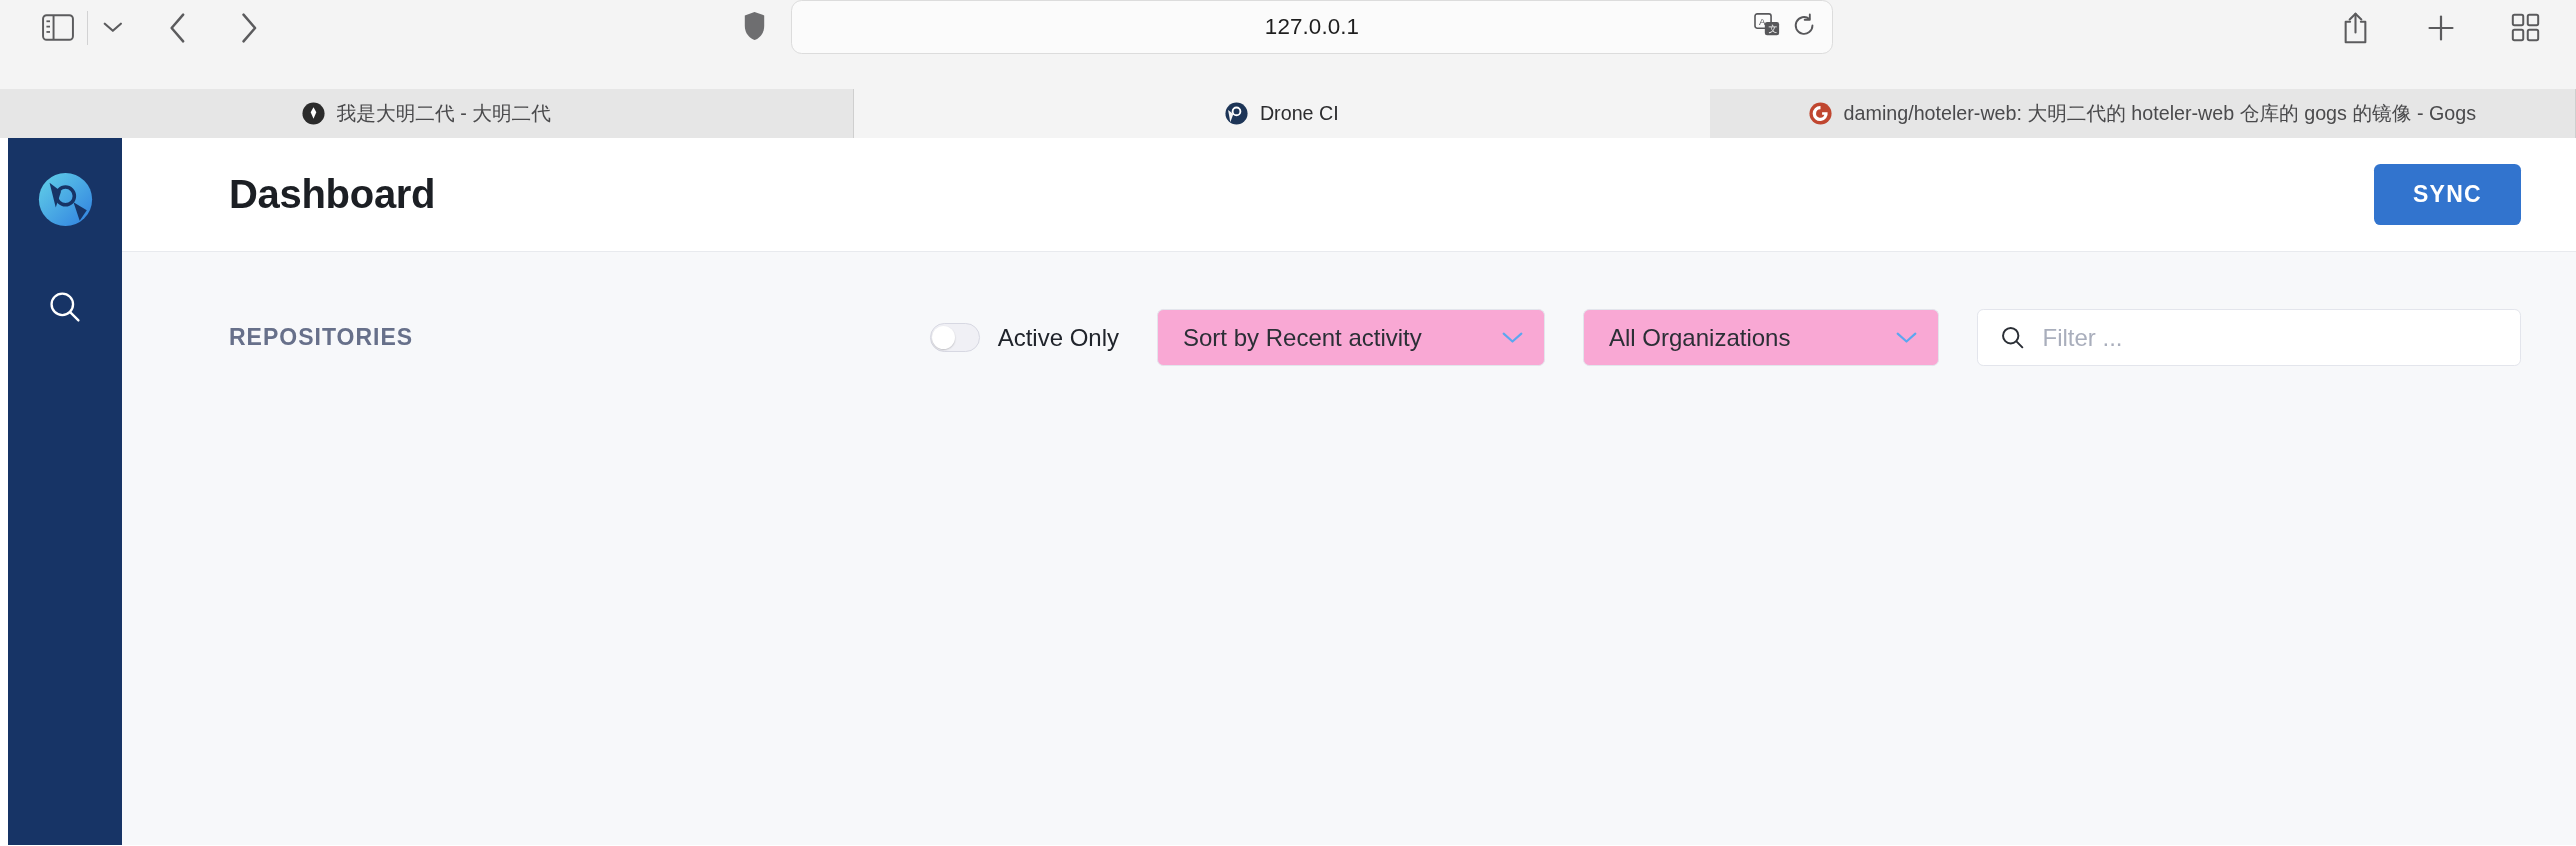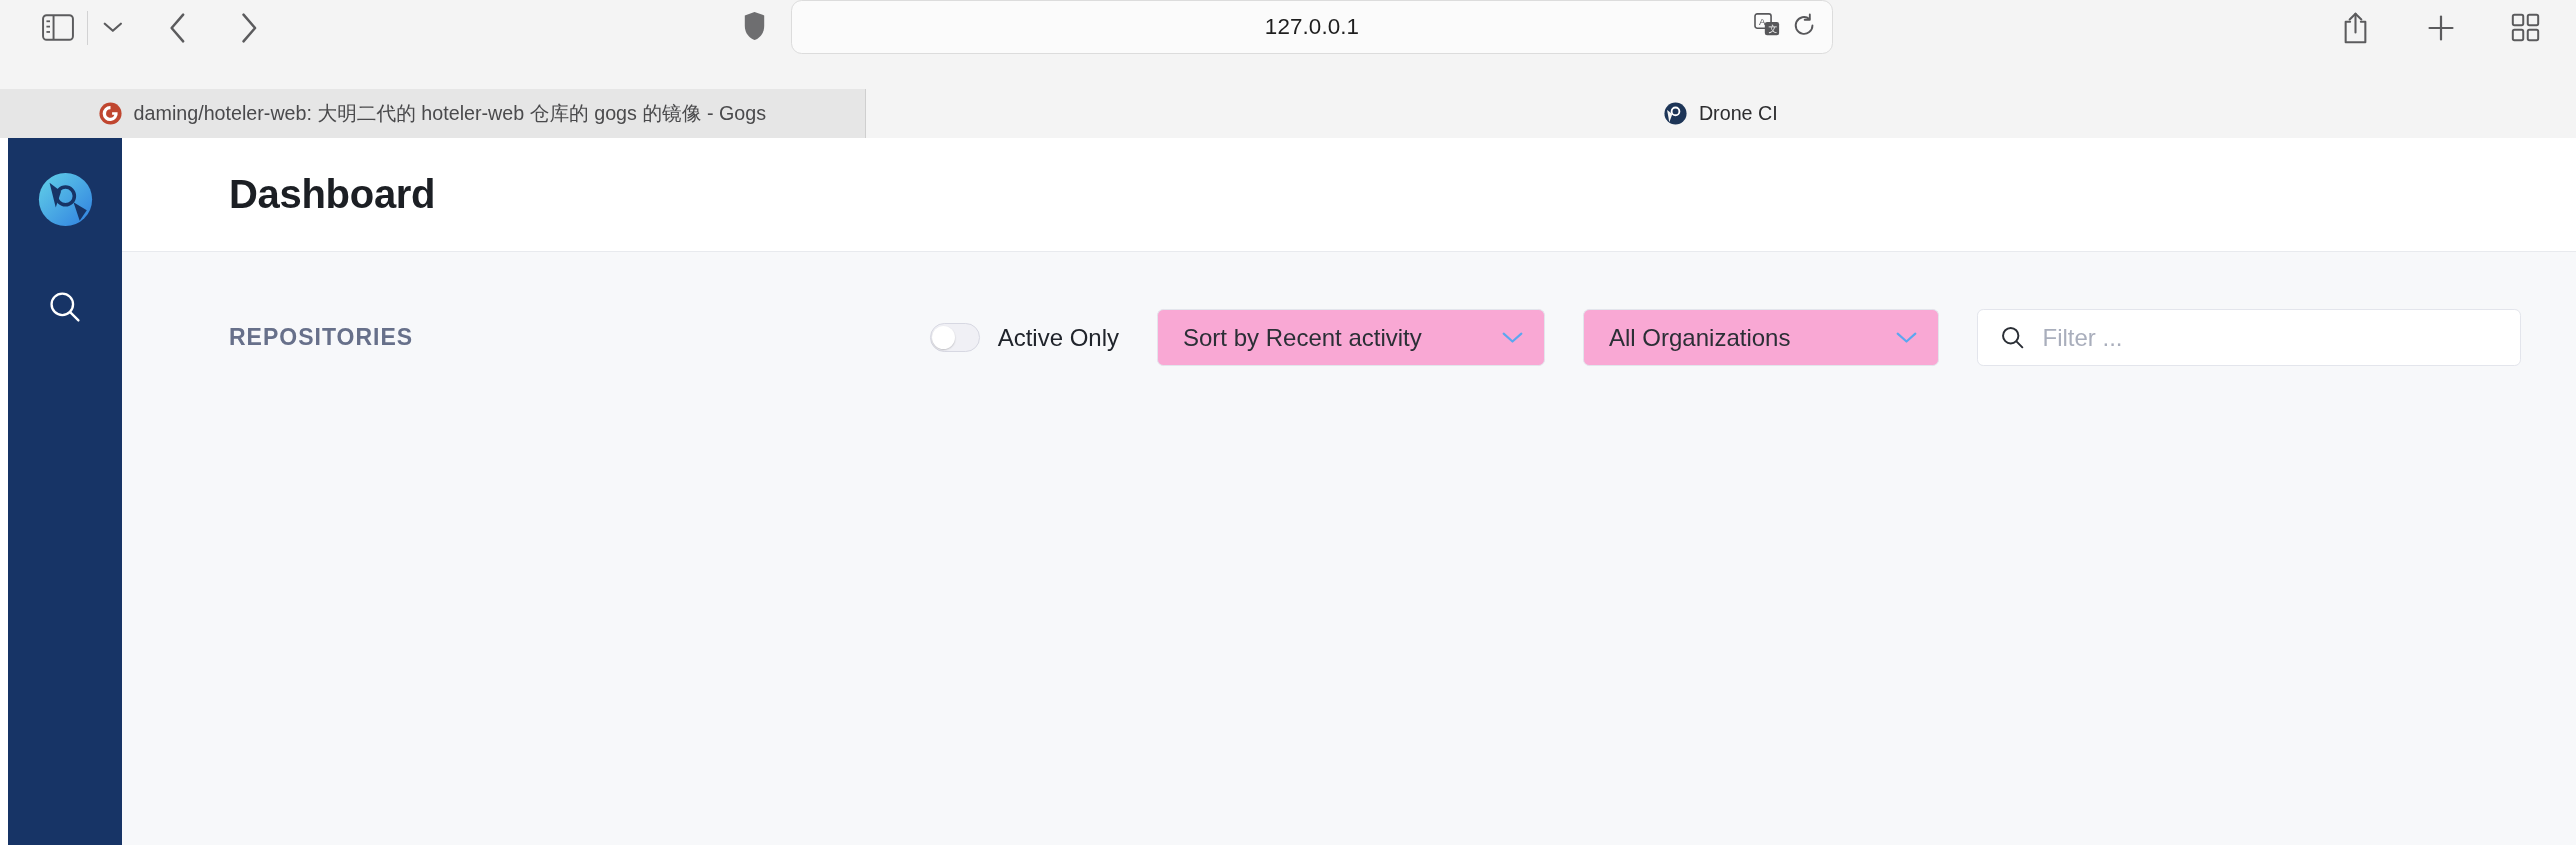--- a/index.html
+++ b/index.html
@@ -364,39 +364,48 @@
           <rect x="2" y="2" width="11.5" height="11.5" rx="1.8"></rect>
           <rect x="18.5" y="2" width="11.5" height="11.5" rx="1.8"></rect>
           <rect x="2" y="18.5" width="11.5" height="11.5" rx="1.8"></rect>
           <rect x="18.5" y="18.5" width="11.5" height="11.5" rx="1.8"></rect>
         </svg>
       </div>
     </div>
   </div>
 
   <div class="tabbar">
-    <div class="tab" style="width:866px">
+    <div class="tab" style="width:854px">
       <span class="tab-favicon">
         <svg width="23" height="23" viewBox="0 0 26 26">
-          <circle cx="13" cy="13" r="12.5" fill="#c0462f"></circle>
-          <path d="M13 4.5 A8.5 8.5 0 1 0 21 11.5 H14.8 V14.4 H17.4 A4.8 4.8 0 1 1 13 8.2 Z" fill="#ffffff"></path>
+          <circle cx="13" cy="13" r="12.5" fill="#2b2b2b"></circle>
+          <path d="M13 6 L16.2 11.5 L13 19 L9.8 11.5 Z" fill="#ffffff"></path>
         </svg>
       </span>
-      <span class="tab-title">daming/hoteler-web: 大明二代的 hoteler-web 仓库的 gogs 的镜像 - Gogs</span>
+      <span class="tab-title">我是大明二代 - 大明二代</span>
     </div>
     <div class="tab active" style="flex:1">
       <span class="tab-favicon">
         <svg width="23" height="23" viewBox="0 0 26 26">
           <circle cx="13" cy="13" r="12.5" fill="#1d3557"></circle>
           <circle cx="13" cy="10.6" r="4.4" fill="none" stroke="#ffffff" stroke-width="2.1"></circle>
           <path d="M3.5 9 L9.5 13.5 L6 23 Z" fill="#f4f4f4"></path>
           <path d="M13 26 A13 13 0 0 1 3 21 L9.2 14.8 A6 6 0 0 0 13 17 Z" fill="#ffffff" opacity="0"></path>
         </svg>
       </span>
       <span class="tab-title">Drone CI</span>
+    </div>
+    <div class="tab" style="width:866px">
+      <span class="tab-favicon">
+        <svg width="23" height="23" viewBox="0 0 26 26">
+          <circle cx="13" cy="13" r="12.5" fill="#c0462f"></circle>
+          <path d="M13 4.5 A8.5 8.5 0 1 0 21 11.5 H14.8 V14.4 H17.4 A4.8 4.8 0 1 1 13 8.2 Z" fill="#ffffff"></path>
+        </svg>
+      </span>
+      <span class="tab-title">daming/hoteler-web: 大明二代的 hoteler-web 仓库的 gogs 的镜像 - Gogs</span>
     </div>
   </div>
 </div>
 
 <div class="app">
 
   <div class="app-sidebar">
     <div class="drone-logo">
       <svg width="55" height="55" viewBox="0 0 62 62">
         <defs>
@@ -416,20 +425,21 @@
         <circle cx="16" cy="16" r="12"></circle>
         <line x1="25" y1="25" x2="34" y2="34"></line>
       </svg>
     </div>
   </div>
 
   <div class="app-main">
 
     <div class="app-header">
       <h1 class="page-title">Dashboard</h1>
+      <button class="sync-button">SYNC</button>
     </div>
 
     <div class="content">
 
       <div class="filters-row">
         <div class="section-label">REPOSITORIES</div>
 
         <div class="filters-right">
 
           <div class="toggle-group">

